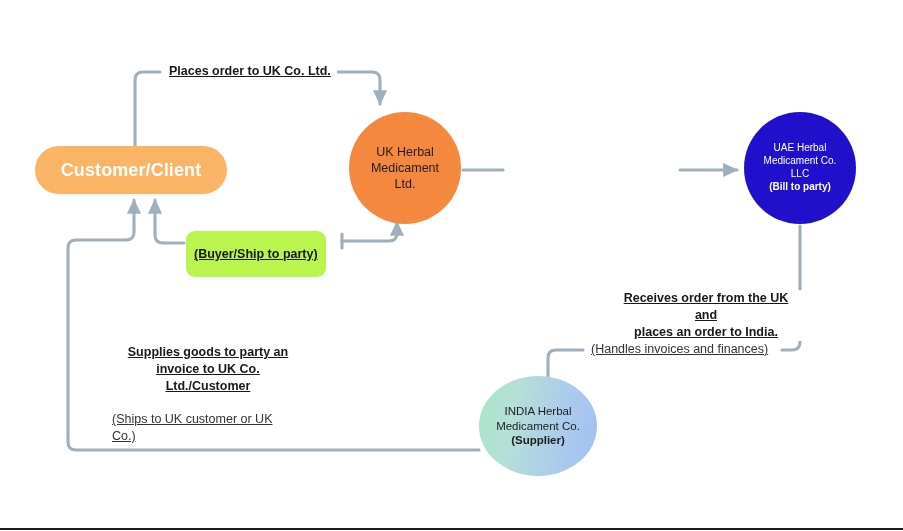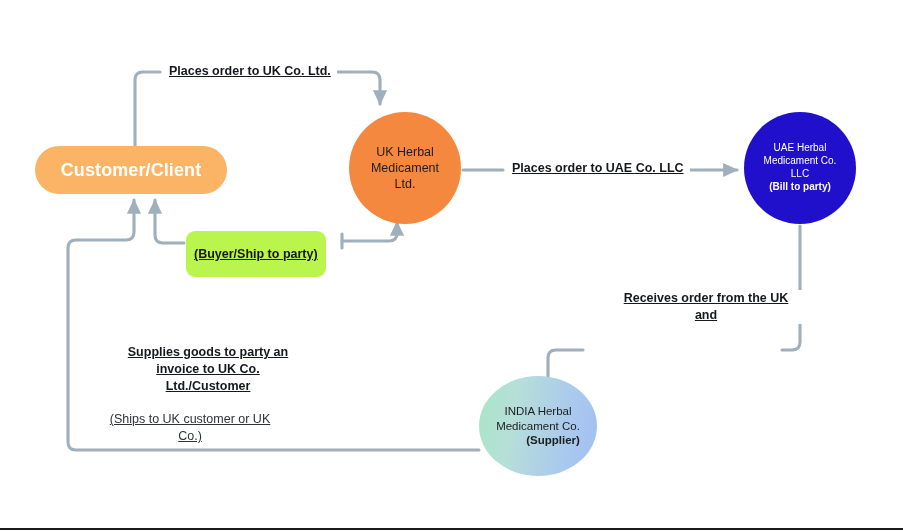--- a/index.html
+++ b/index.html
@@ -79,21 +79,21 @@
   
   #node-india {
     left: 479px;
     top: 376px;
     width: 118px;
     height: 100px;
     background: linear-gradient(100deg, #a8e6c6 0%, #b6dfd8 30%, #a9c8ef 75%, #a2bff2 100%);
     color: #1d1d1d;
     font-size: 11.5px;
   }
-  #node-india .bold-line { font-weight: bold; text-align: right; }
+  #node-india .bold-line { font-weight: bold; }
 
   
   .edge-label {
     position: absolute;
     background: #ffffff;
     color: #16181d;
     font-size: 12.5px;
     font-weight: bold;
     white-space: nowrap;
     padding: 0 6px;
@@ -141,24 +141,24 @@
     font-size: 12.5px;
   }
   #label-supplies {
     left: 118px;
     top: 344px;
     width: 180px;
     text-align: center;
     white-space: normal;
   }
   #label-ships {
-    left: 95px;
+    left: 106px;
     top: 411px;
     width: 190px;
-    text-align: center;
+    text-align: left;
     white-space: normal;
     font-weight: normal;
     color: #2e3338;
     background: transparent;
   }
 
   #bottom-rule {
     position: absolute;
     left: 0;
     top: 528px;
@@ -224,28 +224,29 @@
   <div class="node circle" id="node-india">
     <div class="node-lines">
       <div>INDIA Herbal</div>
       <div>Medicament Co.</div>
       <div class="bold-line">(Supplier)</div>
     </div>
   </div>
 
   <div class="edge-label" id="label-places-uk">Places order to UK Co. Ltd.</div>
 
-  <div class="edge-label" id="label-places-uae">Places order to UAE Co. LLC</div>
 
   <div class="edge-label" id="label-buyer-ship">(Buyer/Ship to party)</div>
 
   <div class="edge-label multiline" id="label-receives-order">
     <div>Receives order from the UK and</div>
-  </div>
-
+    <div>places an order to  India.</div>
+  </div>
+
+  <div class="edge-label" id="label-handles">(Handles invoices and finances)</div>
 
   <div class="edge-label multiline" id="label-supplies">
     <div>Supplies goods to party an</div>
     <div>invoice to UK Co.</div>
     <div>Ltd./Customer</div>
   </div>
 
   <div class="edge-label multiline light" id="label-ships">
     <div>(Ships to UK customer or UK</div>
     <div>Co.)</div>

